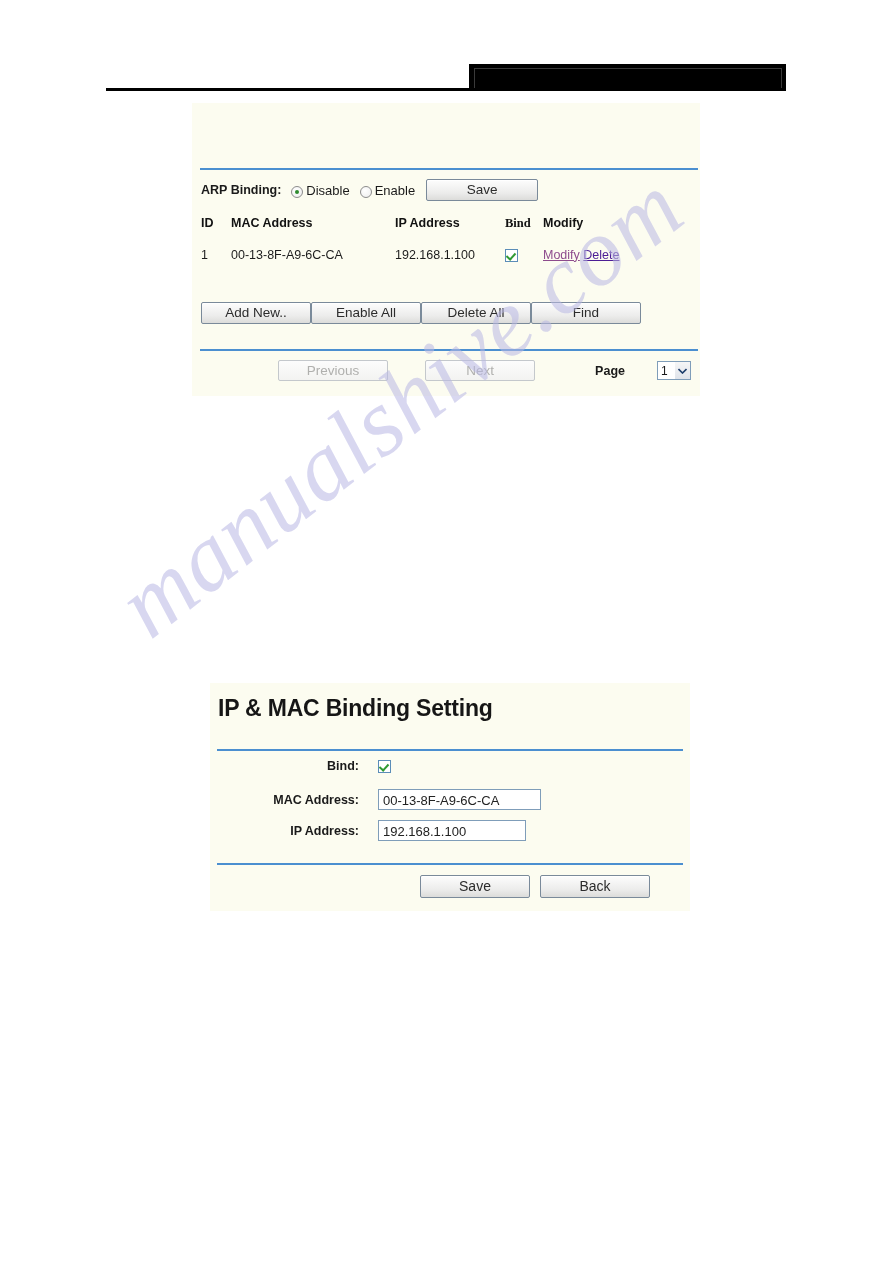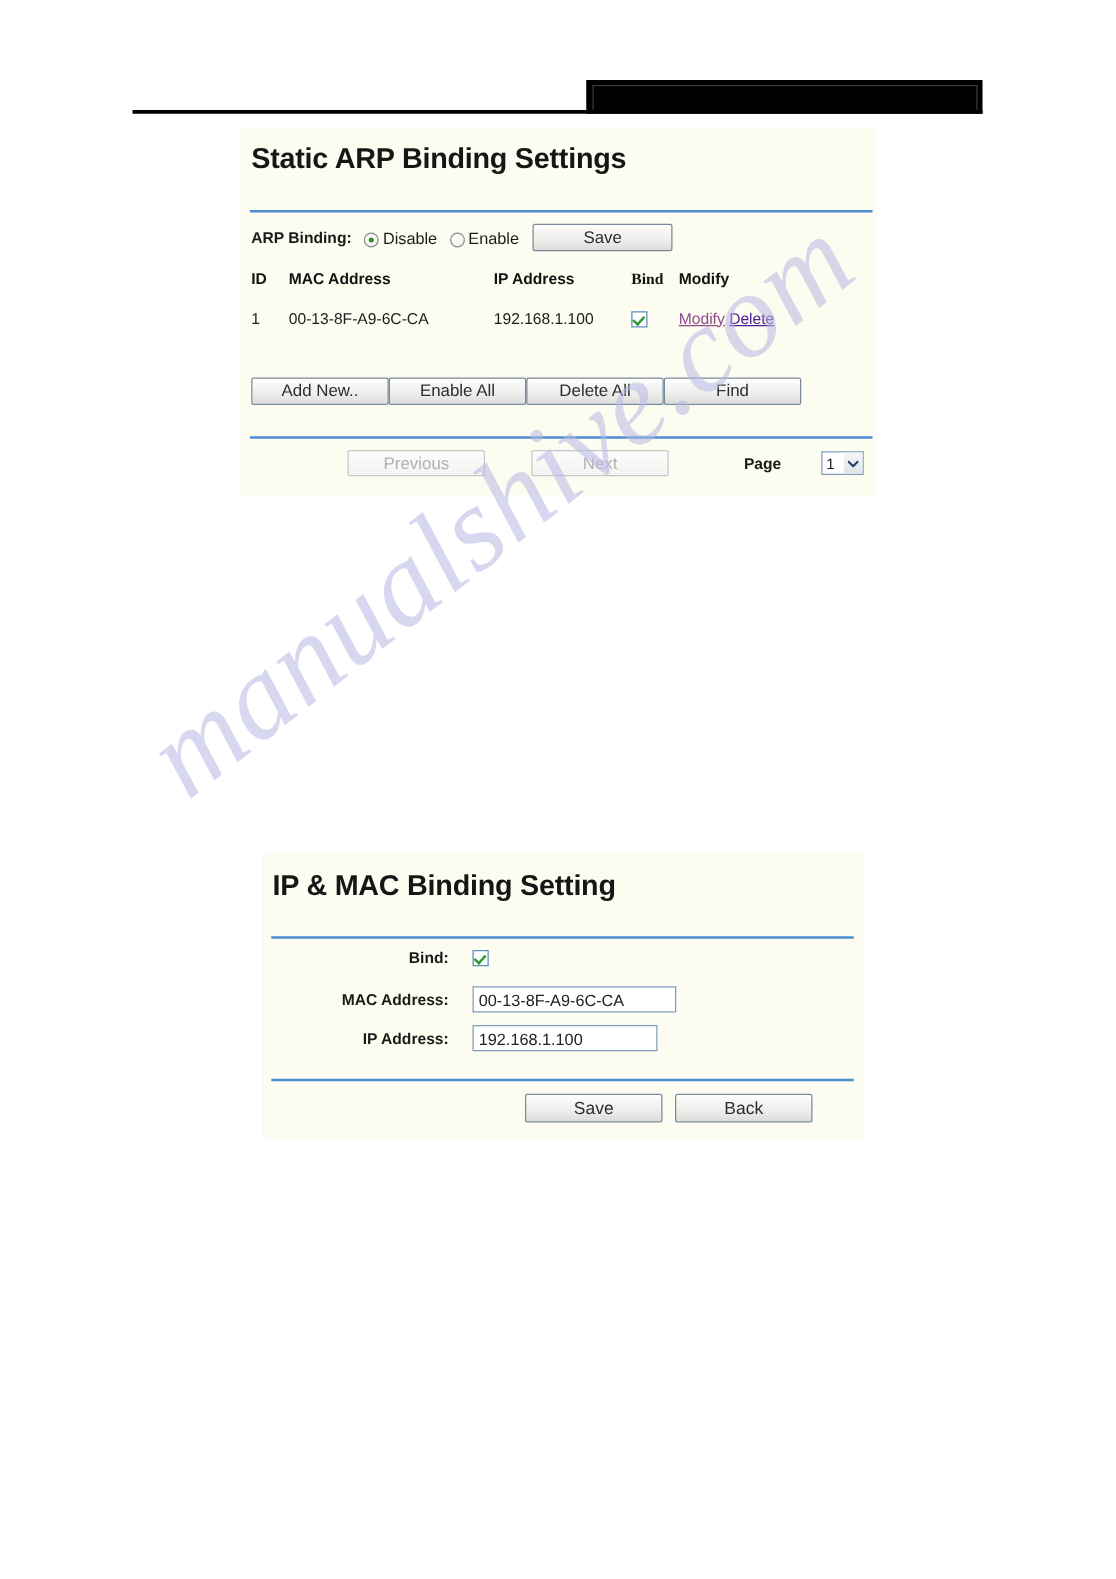--- a/index.html
+++ b/index.html
@@ -227,21 +227,20 @@
 
 <div id="page-header">
   <div id="header-redaction"></div>
   <div id="header-rule"></div>
 </div>
 
 <div id="watermark">manualshive.com</div>
 
 <div class="panel" id="panel-arp">
 
-  <div class="panel-title" id="arp-title">Static ARP Binding Settings</div>
   <div class="divider" id="arp-divider-top"></div>
 
   <div id="arp-binding-row">
     <span id="arp-binding-label">ARP Binding:</span>
 
     <span class="radio-wrap">
       <span class="radio checked"></span>
       <span class="radio-label">Disable</span>
     </span>
 

